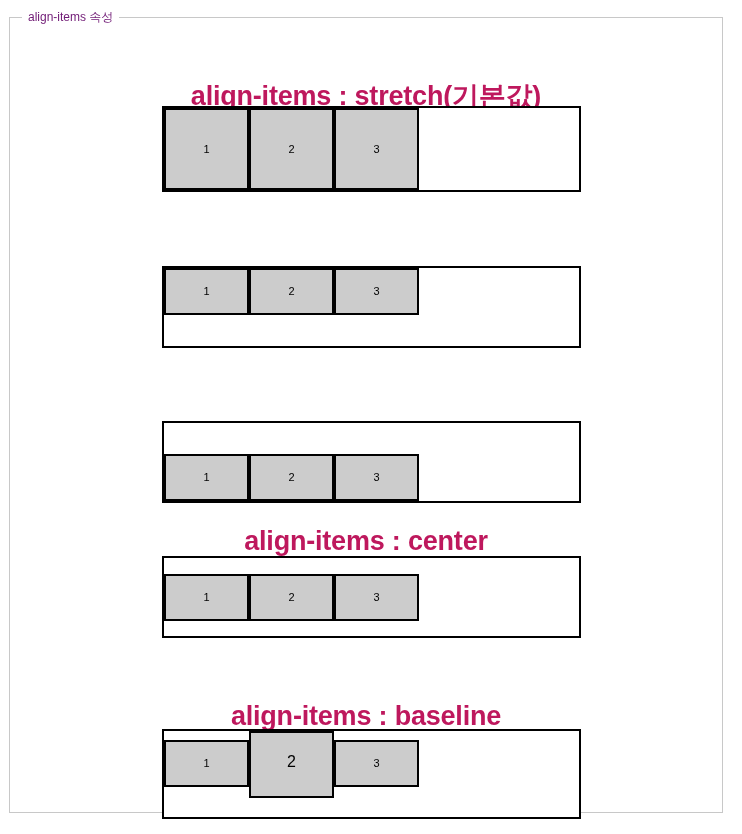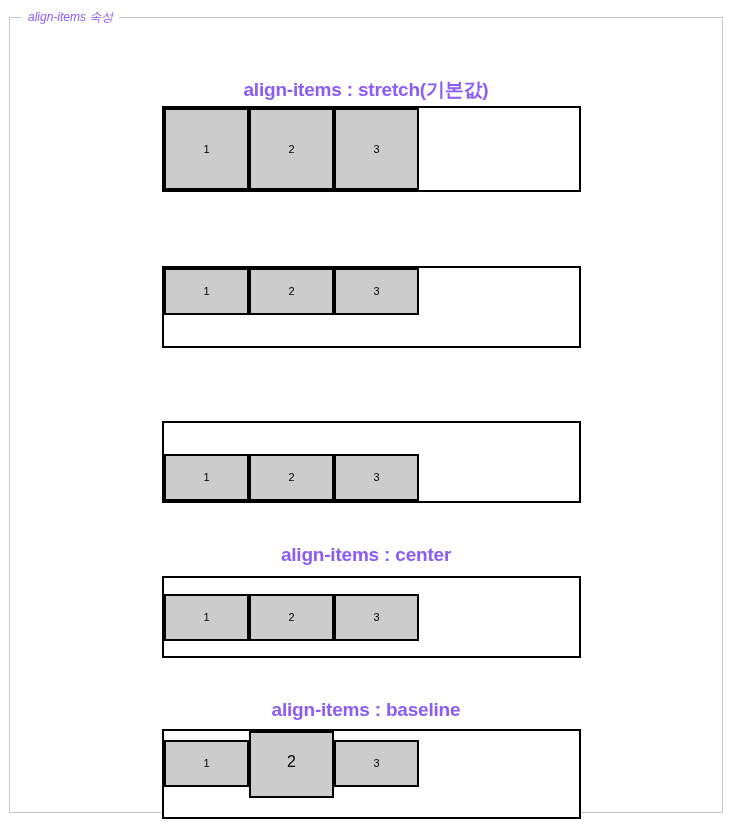--- a/index.html
+++ b/index.html
@@ -26,23 +26,22 @@
     padding: 0;
     margin: 0;
   }
 
   .page-legend {
     margin-left: 12px;
     padding: 0 6px;
     font-size: 12px;
     line-height: 14px;
     font-weight: normal;
-    color: #8b5cf6;
+    color: #701a75;
     font-family: "Liberation Sans", sans-serif;
-    font-style: italic;
   }
 
   .demo-list {
     position: absolute;
     left: 0;
     top: 0;
     width: 712px;
     height: 800px;
   }
 
@@ -51,25 +50,25 @@
     left: 0;
     width: 712px;
   }
 
   .section-title {
     position: absolute;
     left: 0;
     top: 0;
     width: 712px;
     text-align: center;
-    font-size: 19px;
+    font-size: 27px;
     line-height: 30px;
     font-weight: bold;
     letter-spacing: -0.2px;
-    color: #8b5cf6;
+    color: #be185d;
     font-family: "Liberation Sans", sans-serif;
     white-space: nowrap;
   }
 
   .flex-container {
     position: absolute;
     left: 152px;
     width: 419px;
     border: 2px solid #000000;
     box-sizing: border-box;
@@ -119,21 +118,21 @@
   
   #sec-0 { top: 35px;  height: 155px; }
   #sec-0 .flex-container { top: 47px; height: 86px; }
 
   #sec-1 { top: 190px; height: 155px; }
   #sec-1 .flex-container { top: 52px; height: 82px; }
 
   #sec-2 { top: 345px; height: 155px; }
   #sec-2 .flex-container { top: 52px; height: 82px; }
 
-  #sec-3 { top: 500px; height: 155px; }
+  #sec-3 { top: 480px; height: 155px; }
   #sec-3 .flex-container { top: 52px; height: 82px; }
 
   #sec-4 { top: 655px; height: 155px; }
   #sec-4 .flex-container { top: 50px; height: 90px; }
 </style>
 </head>
 <body>
 
 <fieldset class="page-fieldset">
   <legend class="page-legend">align-items 속성</legend>

